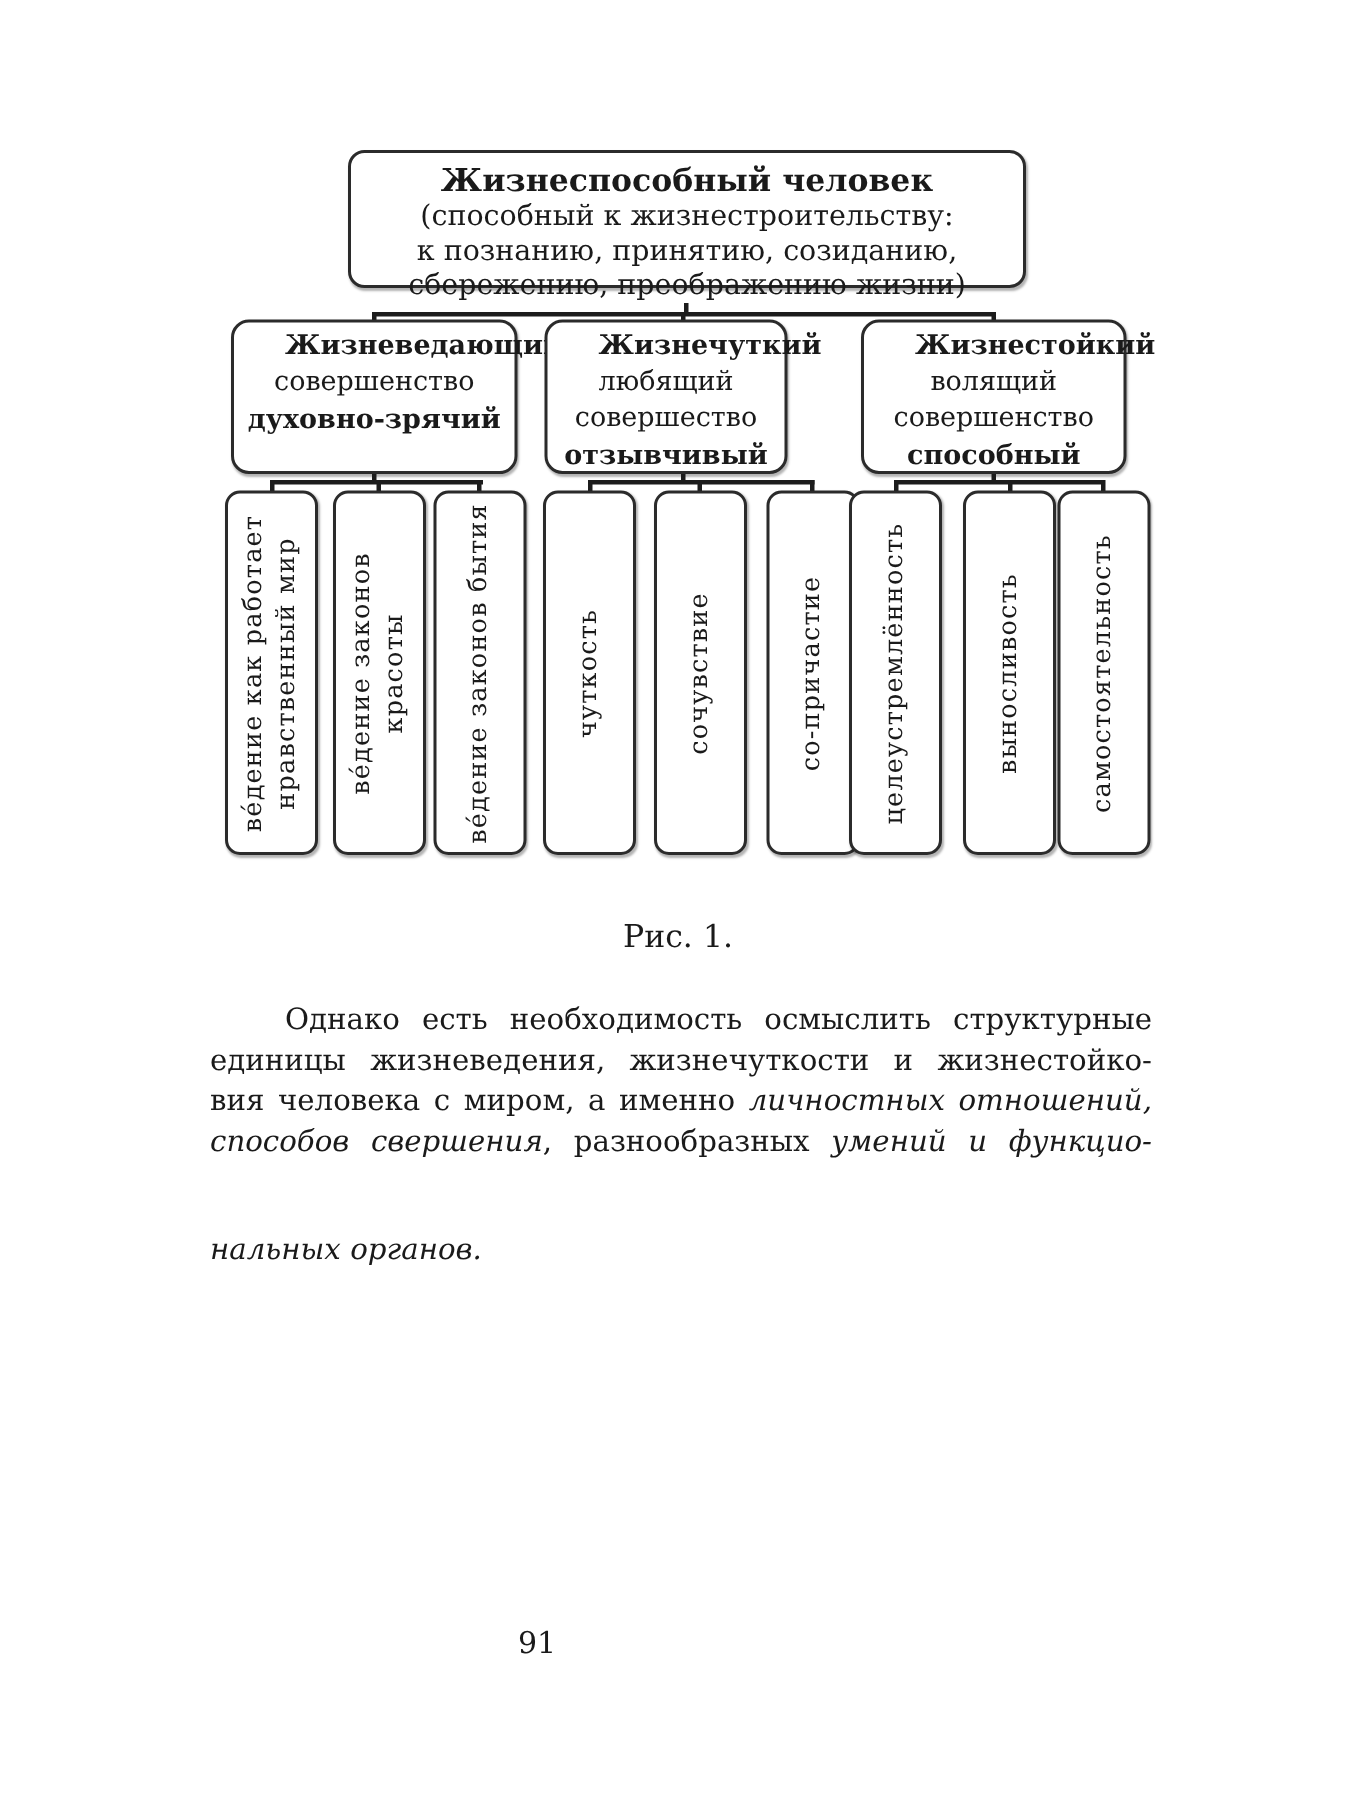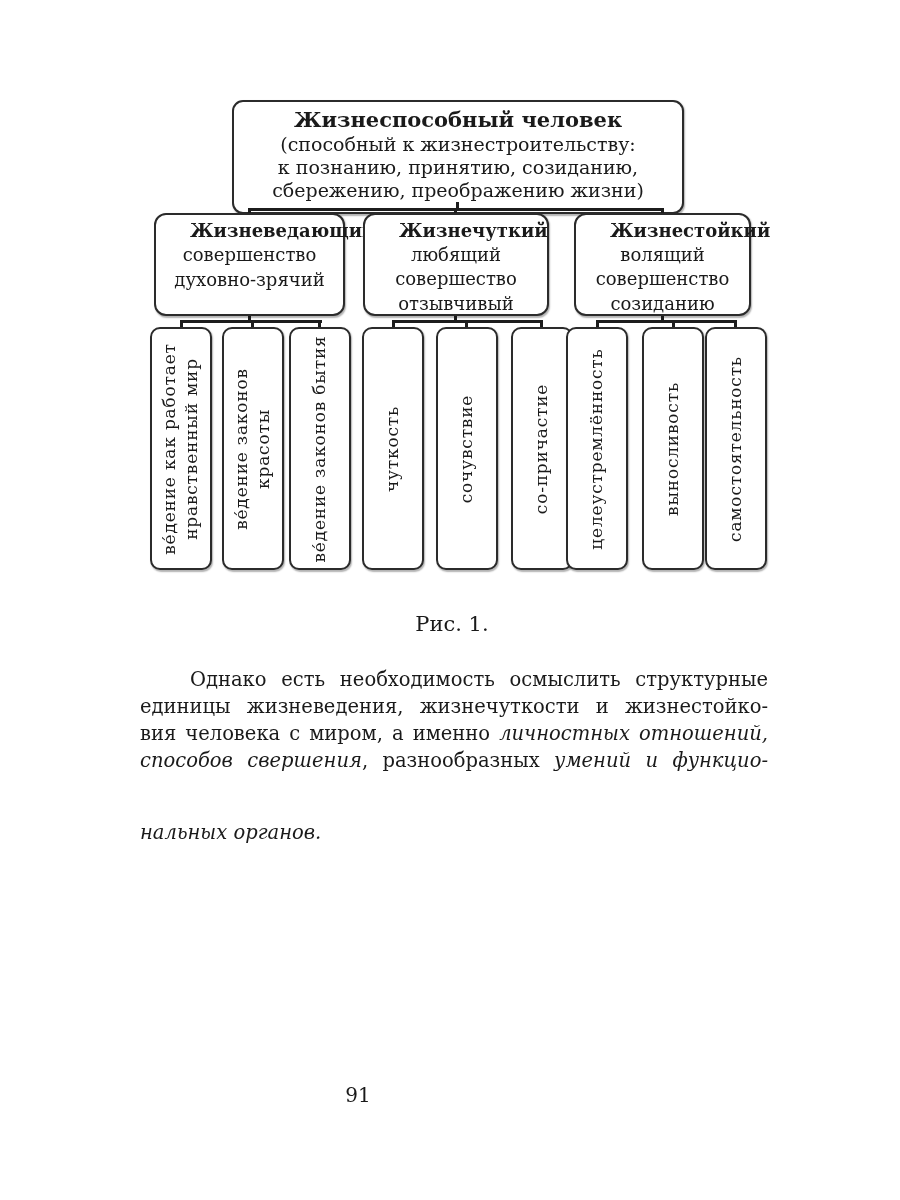--- a/index.html
+++ b/index.html
@@ -9,28 +9,28 @@
     -webkit-font-smoothing:antialiased;
   }
   .page{position:relative;width:900px;height:1200px;background:#ffffff;overflow:hidden;}
 
   
   .diagram{position:absolute;left:146px;top:100px;width:624px;height:472px;}
   .box{
     position:absolute;background:#ffffff;border:2px solid #2b2b2b;
     box-sizing:border-box;box-shadow:1px 1.5px 1.5px rgba(0,0,0,0.30);
   }
-  .root{left:86px;top:0;width:452px;height:114px;border-radius:11px;text-align:center;padding-top:5px;}
+  .root{left:86px;top:0;width:452px;height:92px;border-radius:11px;text-align:center;padding-top:5px;}
   .root-title{font-weight:bold;font-size:21px;line-height:26px;}
   .root-sub{font-size:19px;line-height:23px;}
 
   .branch{top:113px;height:103px;border-radius:12px;text-align:center;padding-top:3px;}
   .branch .bt{font-weight:bold;font-size:18px;line-height:25px;display:block;padding-left:34px;}
   .branch .bl{font-size:18px;line-height:24px;display:block;}
-  .branch .bb{font-weight:normal;font-size:18px;line-height:25px;display:block;}
+  .branch .bb{font-weight:bold;font-size:18px;line-height:25px;display:block;}
 
   .vbox{top:227px;width:62px;height:243px;border-radius:10px;}
   .vtext{
     position:absolute;left:50%;top:50%;width:243px;height:62px;
     transform:translate(-50%,-50%) rotate(-90deg);
     display:flex;flex-direction:column;justify-content:center;align-items:center;
     text-align:center;font-size:17px;line-height:1.28;letter-spacing:0.8px;white-space:nowrap;
   }
   .cl{position:absolute;background:#1c1c1c;}
 
@@ -61,31 +61,31 @@
     <div class="cl" style="left:102px;top:108px;width:416px;height:3px;"></div>
     <div class="cl" style="left:102px;top:108px;width:3px;height:7px;"></div>
     <div class="cl" style="left:308px;top:108px;width:3px;height:7px;"></div>
     <div class="cl" style="left:515px;top:108px;width:3px;height:7px;"></div>
 
     <div class="box branch" style="left:8px;width:191px;">
       <span class="bt">Жизневедающий</span>
       <span class="bl">совершенство</span>
       <span class="bb">духовно-зрячий</span>
     </div>
-    <div class="box branch" style="left:217px;width:186px;">
+    <div class="box branch" style="left:217px;width:162px;">
       <span class="bt">Жизнечуткий</span>
       <span class="bl">любящий</span>
       <span class="bl">совершество</span>
       <span class="bb">отзывчивый</span>
     </div>
     <div class="box branch" style="left:428px;width:177px;">
       <span class="bt">Жизнестойкий</span>
       <span class="bl">волящий</span>
       <span class="bl">совершенство</span>
-      <span class="bb">созиданию</span>
+      <span class="bb">способный</span>
     </div>
 
     <div class="cl" style="left:102px;top:216px;width:3px;height:6px;"></div>
     <div class="cl" style="left:34px;top:220px;width:142px;height:3px;"></div>
     <div class="cl" style="left:34px;top:220px;width:3px;height:8px;"></div>
     <div class="cl" style="left:105px;top:220px;width:3px;height:8px;"></div>
     <div class="cl" style="left:172px;top:220px;width:3px;height:8px;"></div>
 
     <div class="cl" style="left:308px;top:216px;width:3px;height:6px;"></div>
     <div class="cl" style="left:246px;top:220px;width:151px;height:3px;"></div>

